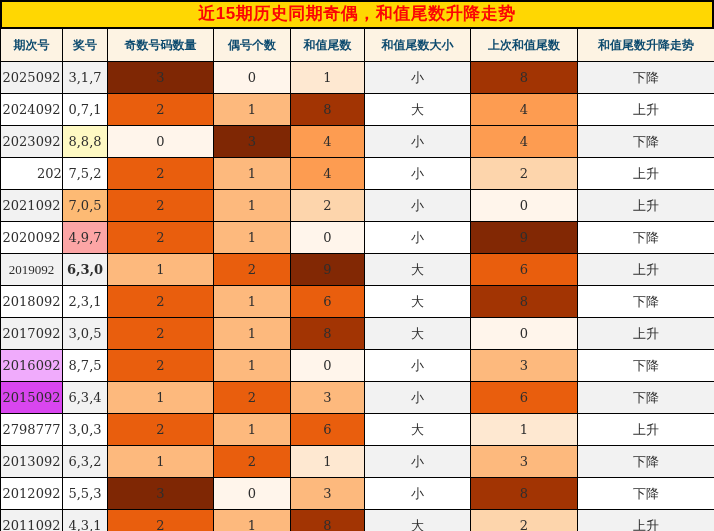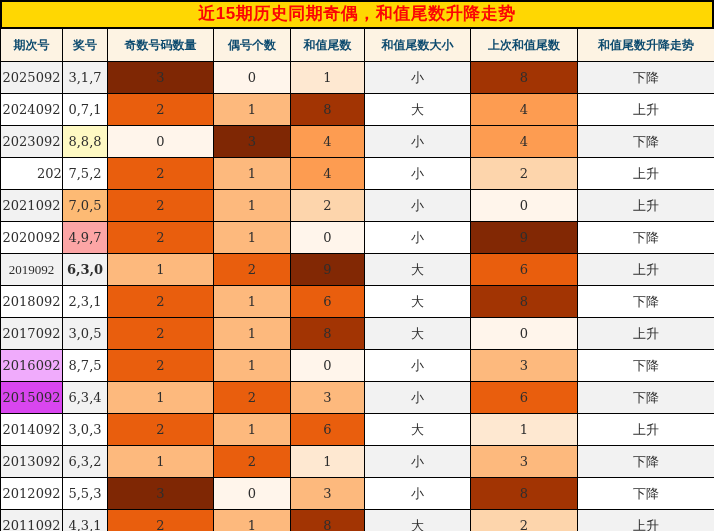--- a/index.html
+++ b/index.html
@@ -188,21 +188,21 @@
           <td style="background: #d946ef;">2015092</td>
           <td style="background: rgb(242, 242, 242);">6,3,4</td>
           <td style="background: rgb(253, 185, 125);">1</td>
           <td class="light-text" style="background: rgb(233, 94, 13);">2</td>
           <td style="background: rgb(253, 185, 125);">3</td>
           <td class="cjk" style="background: rgb(242, 242, 242);">小</td>
           <td class="light-text" style="background: rgb(233, 94, 13);">6</td>
           <td class="cjk" style="background: rgb(242, 242, 242);">下降</td>
         </tr>
         <tr>
-          <td style="background: rgb(255, 255, 255);">2014092</td>
+          <td style="background: rgb(255, 255, 255);">2798777</td>
           <td style="background: rgb(255, 255, 255);">3,0,3</td>
           <td class="light-text" style="background: rgb(233, 94, 13);">2</td>
           <td style="background: rgb(253, 185, 125);">1</td>
           <td class="light-text" style="background: rgb(233, 94, 13);">6</td>
           <td class="cjk" style="background: rgb(255, 255, 255);">大</td>
           <td style="background: rgb(254, 232, 209);">1</td>
           <td class="cjk" style="background: rgb(255, 255, 255);">上升</td>
         </tr>
         <tr>
           <td style="background: rgb(242, 242, 242);">2013092</td>

